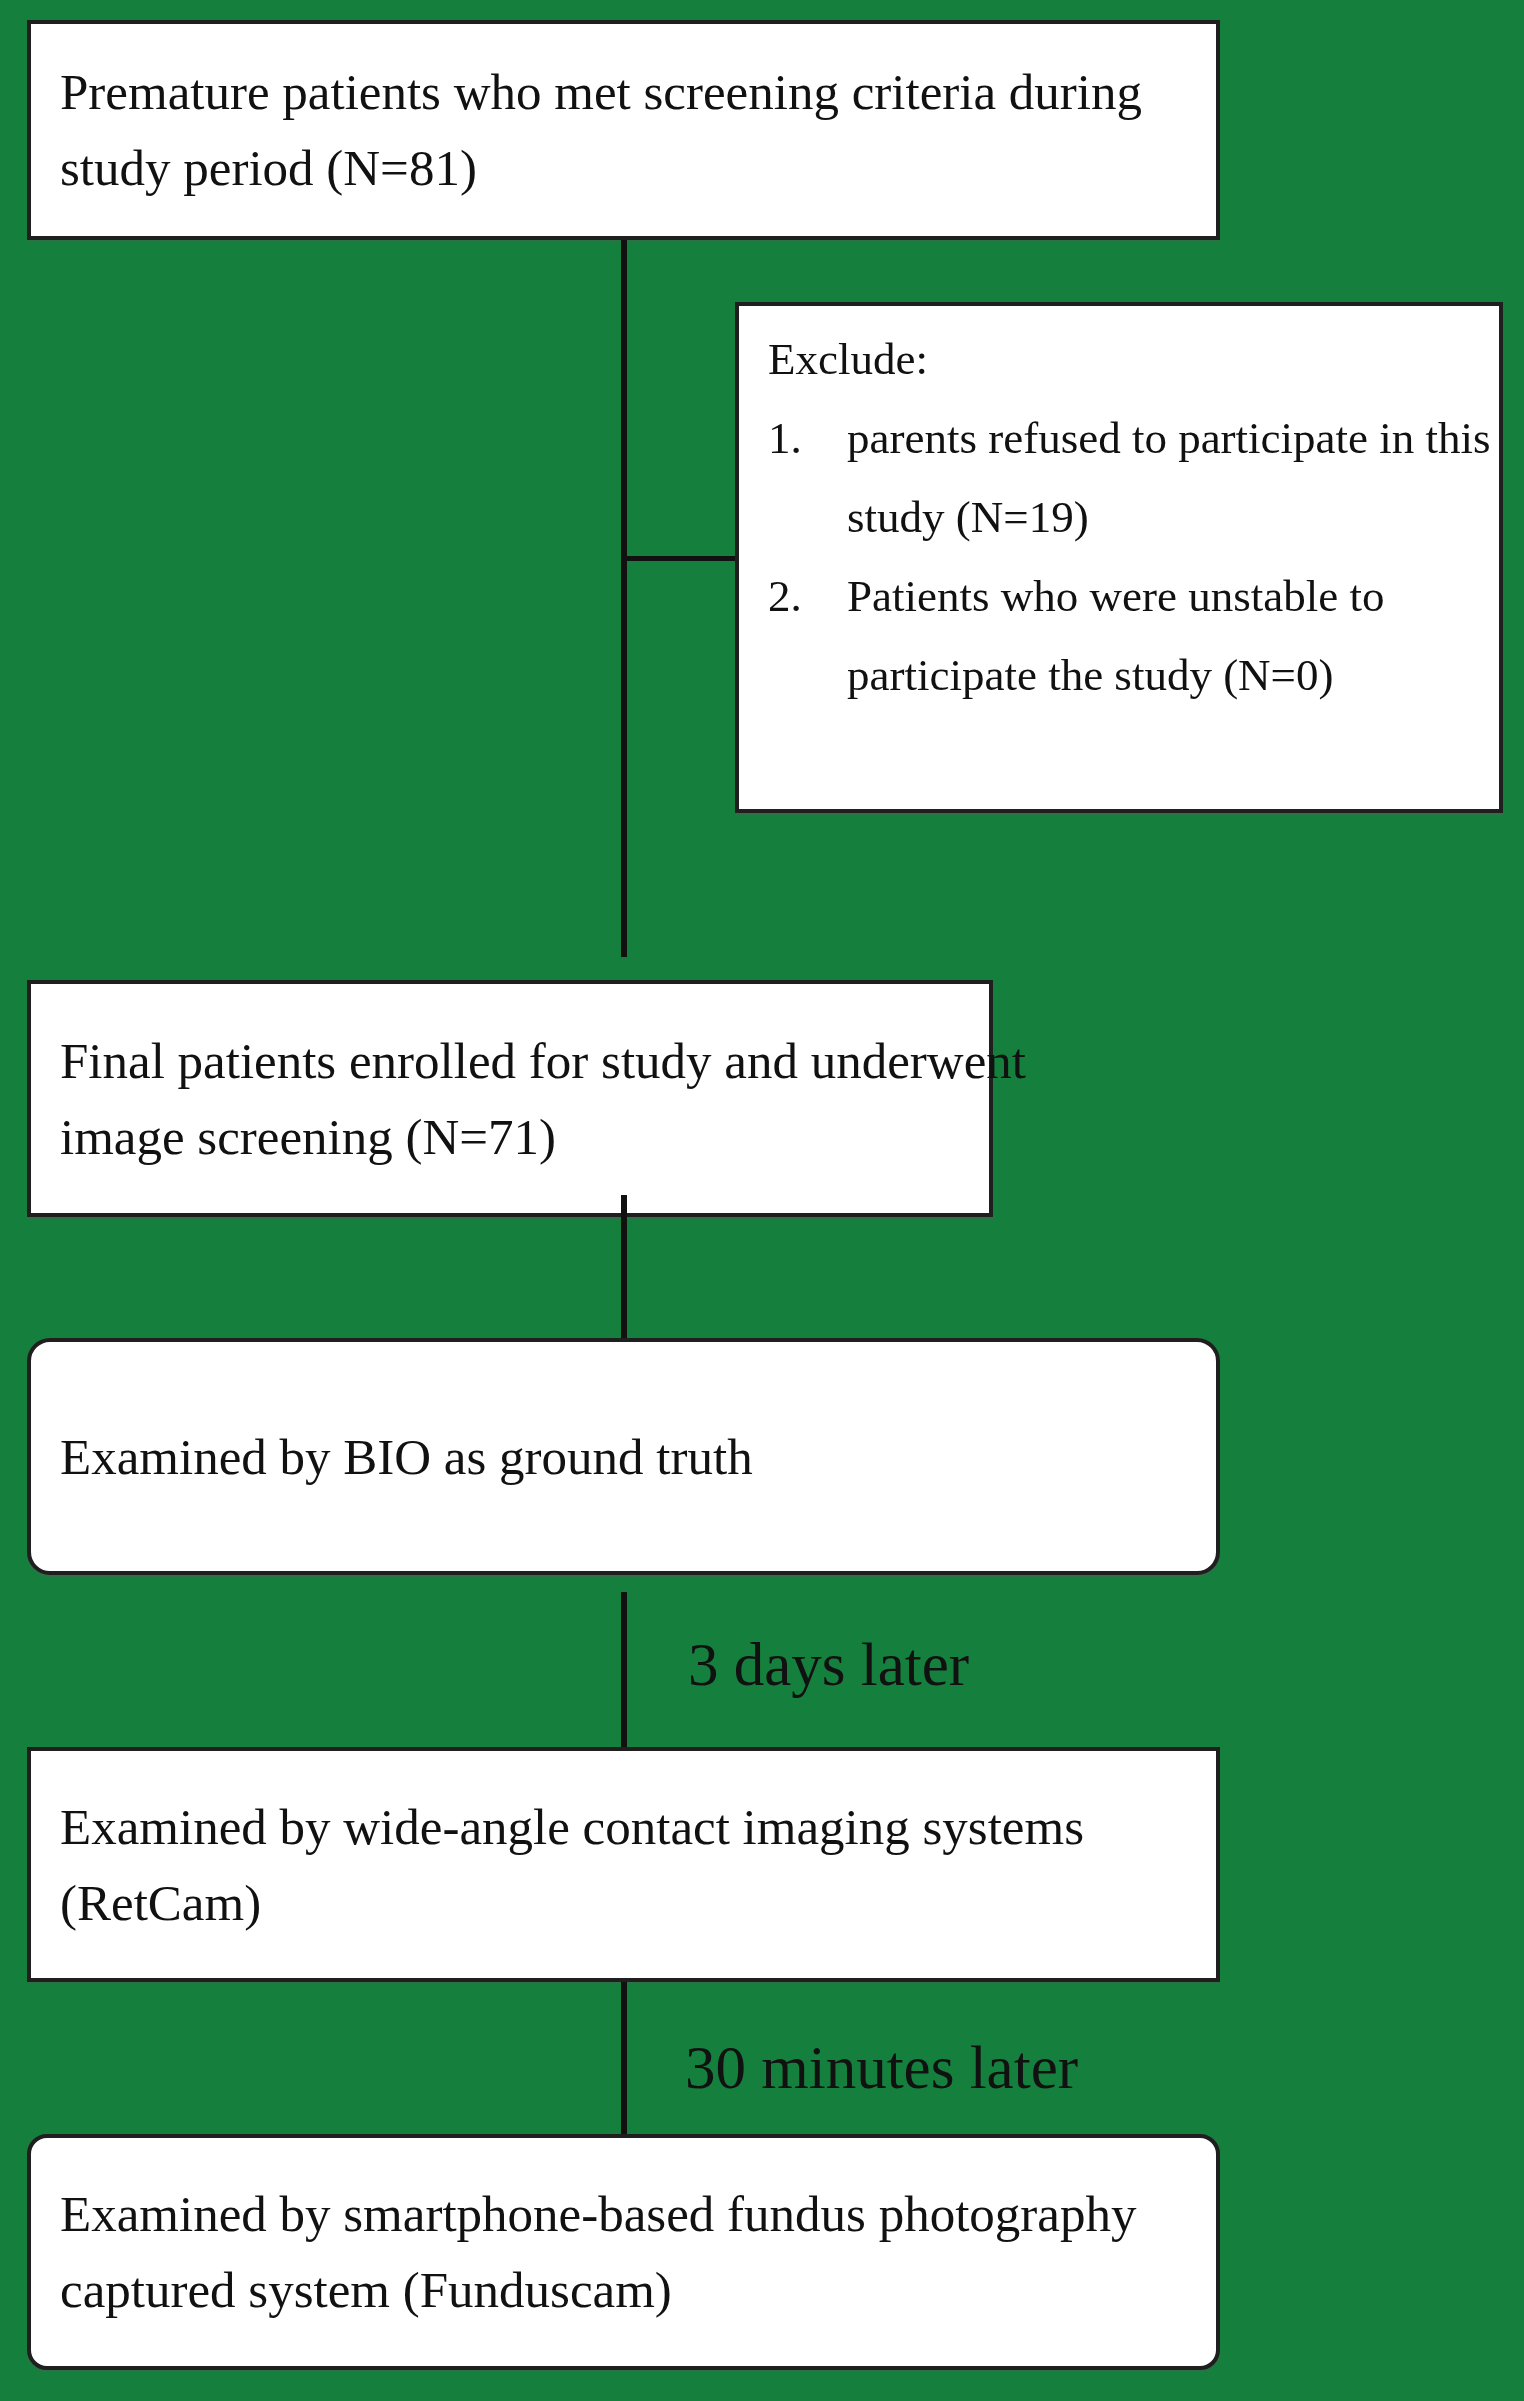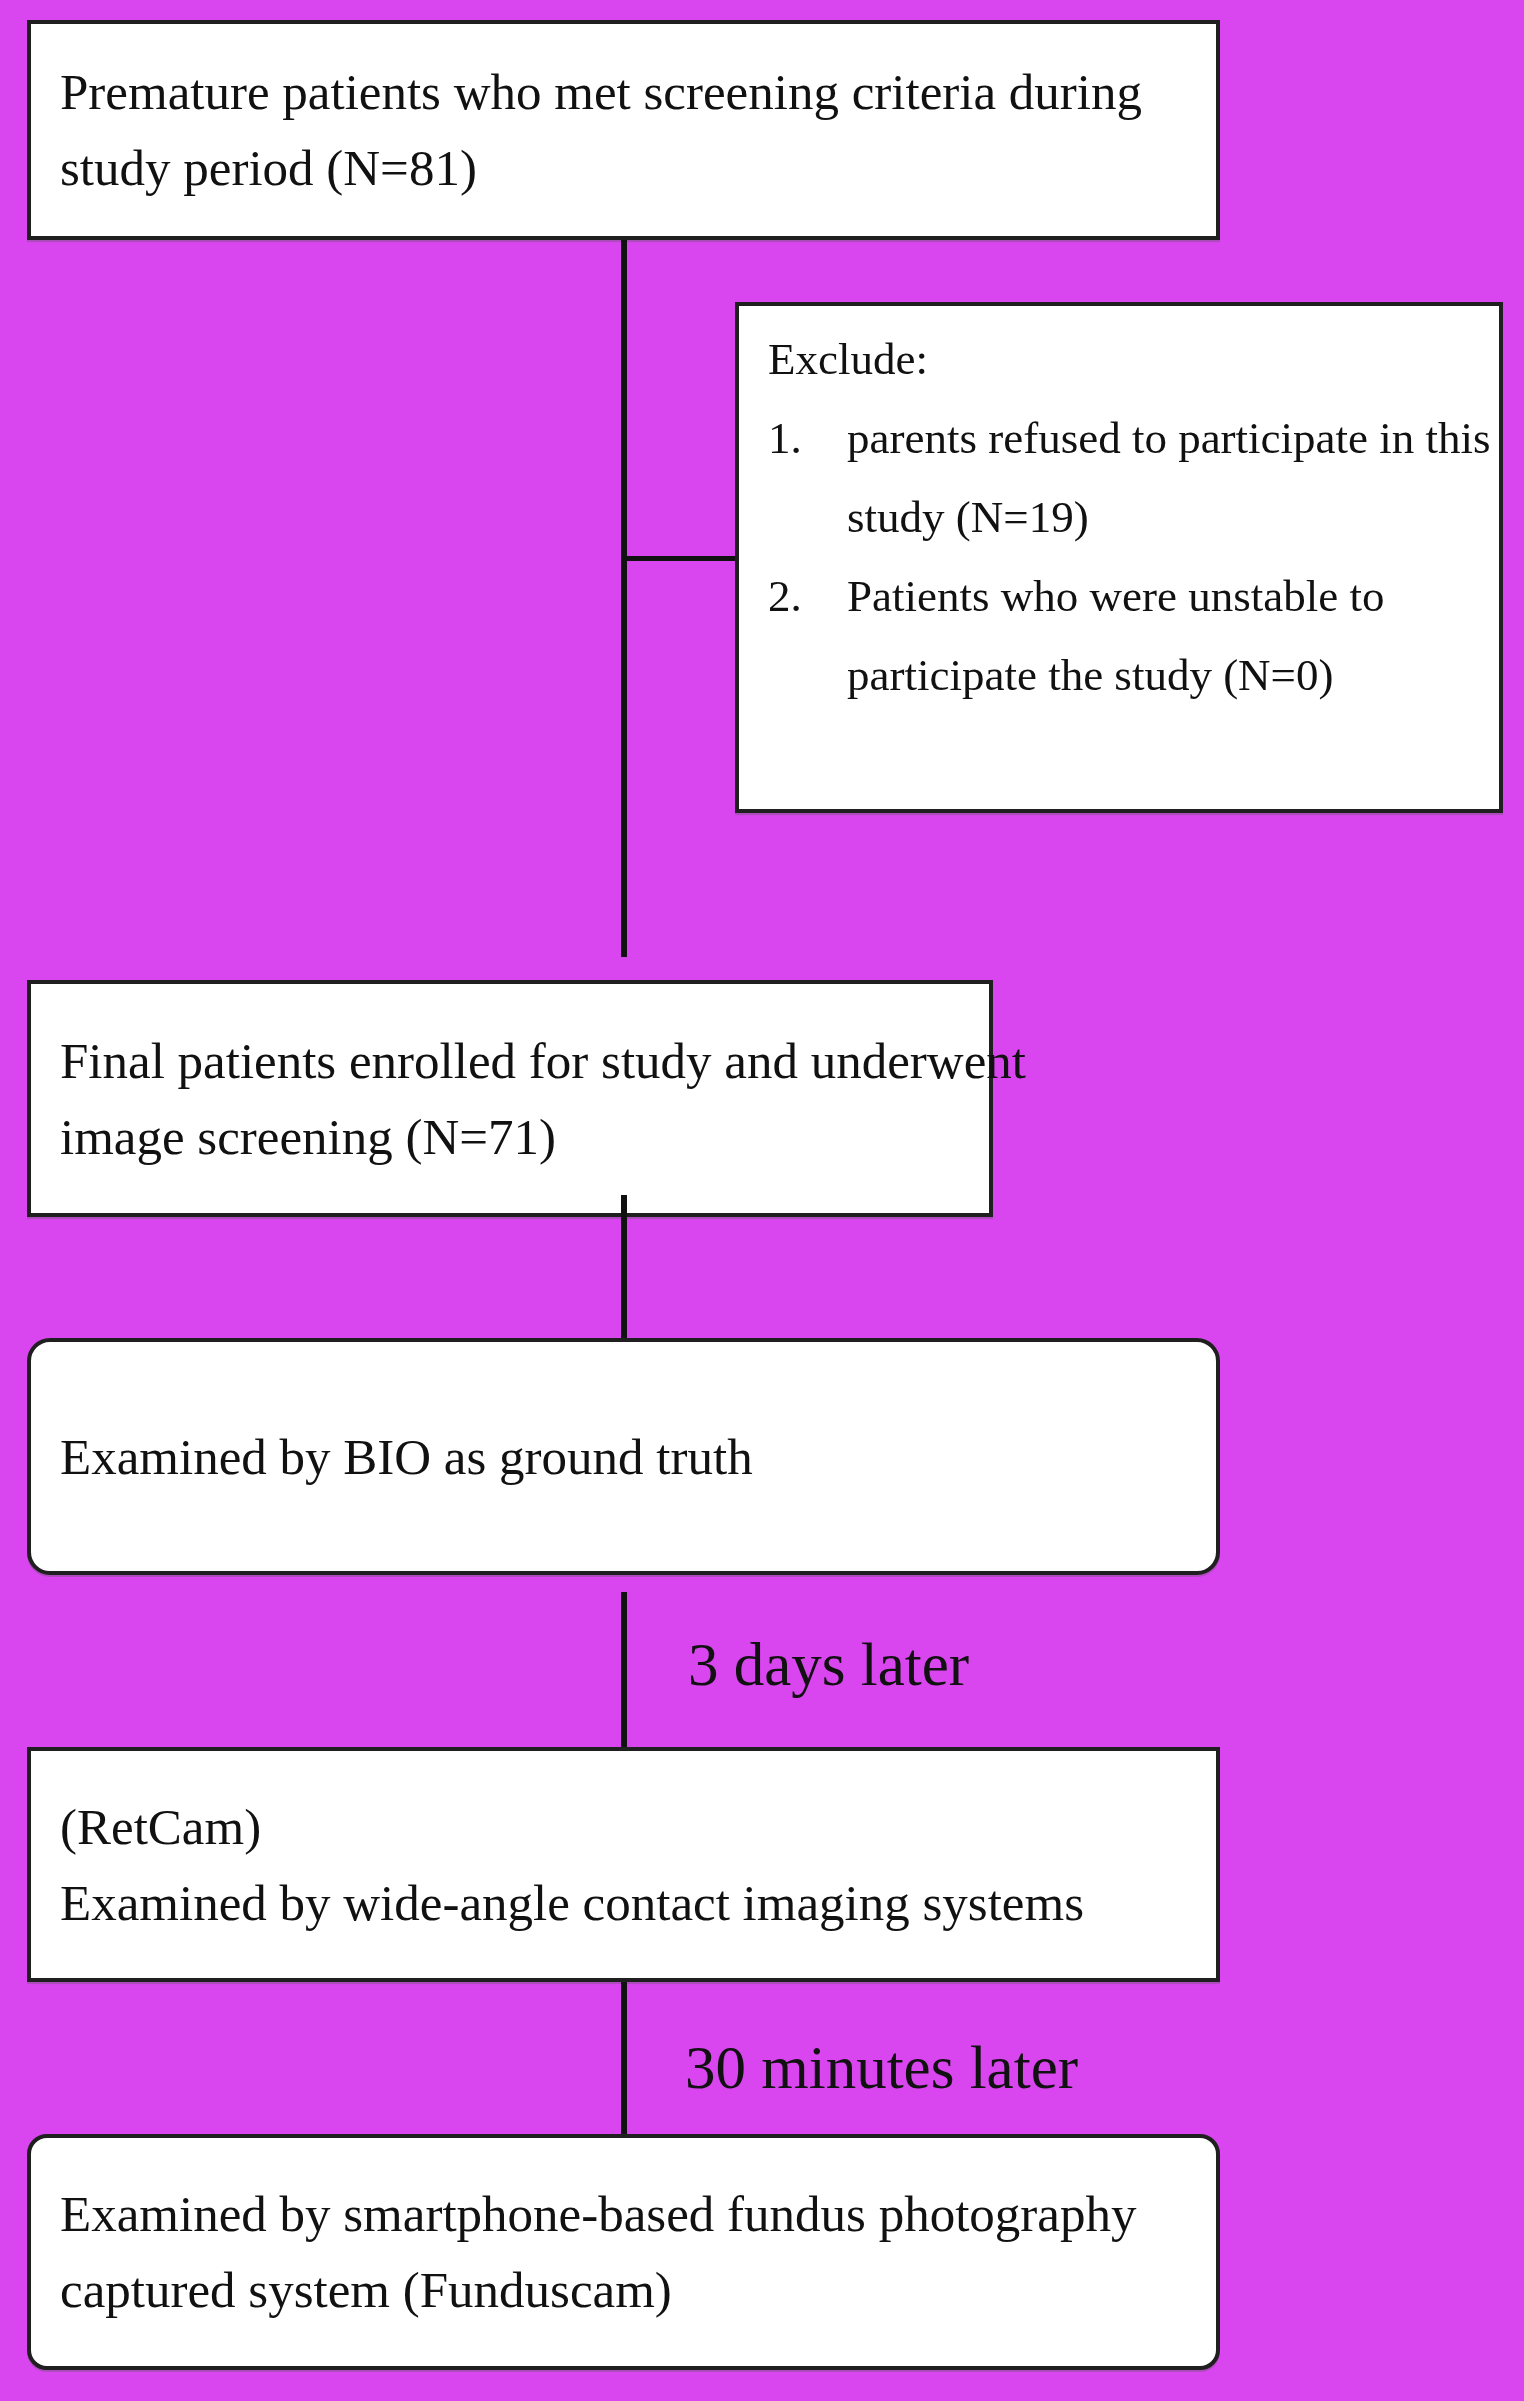--- a/index.html
+++ b/index.html
@@ -13,21 +13,21 @@
     position: relative;
     font-family: "Liberation Serif", "DejaVu Serif", serif;
     color: #111111;
     overflow: hidden;
   }
   .canvas {
     position: absolute;
     left: 0; top: 0;
     width: 1524px;
     height: 2401px;
-    background: #d946ef;
+    background: #15803d;
   }
   .box {
     position: absolute;
     box-sizing: border-box;
     border: 4.3px solid #1f1f1f;
     background: #ffffff;
     font-size: 51px;
     line-height: 76px;
     display: flex;
     flex-direction: column;
@@ -124,22 +124,22 @@
   <div class="vline vline-2"></div>
 
   <div class="box box-bio">
     <div class="line">Examined by BIO as ground truth</div>
   </div>
 
   <div class="vline vline-3"></div>
   <div class="edge-label label-3days">3 days later</div>
 
   <div class="box box-retcam">
+    <div class="line">Examined by wide-angle contact imaging systems</div>
     <div class="line">(RetCam)</div>
-    <div class="line">Examined by wide-angle contact imaging systems</div>
   </div>
 
   <div class="vline vline-4"></div>
   <div class="edge-label label-30min">30 minutes later</div>
 
   <div class="box box-funduscam">
     <div class="line">Examined by smartphone-based fundus photography</div>
     <div class="line">captured system (Funduscam)</div>
   </div>
 

